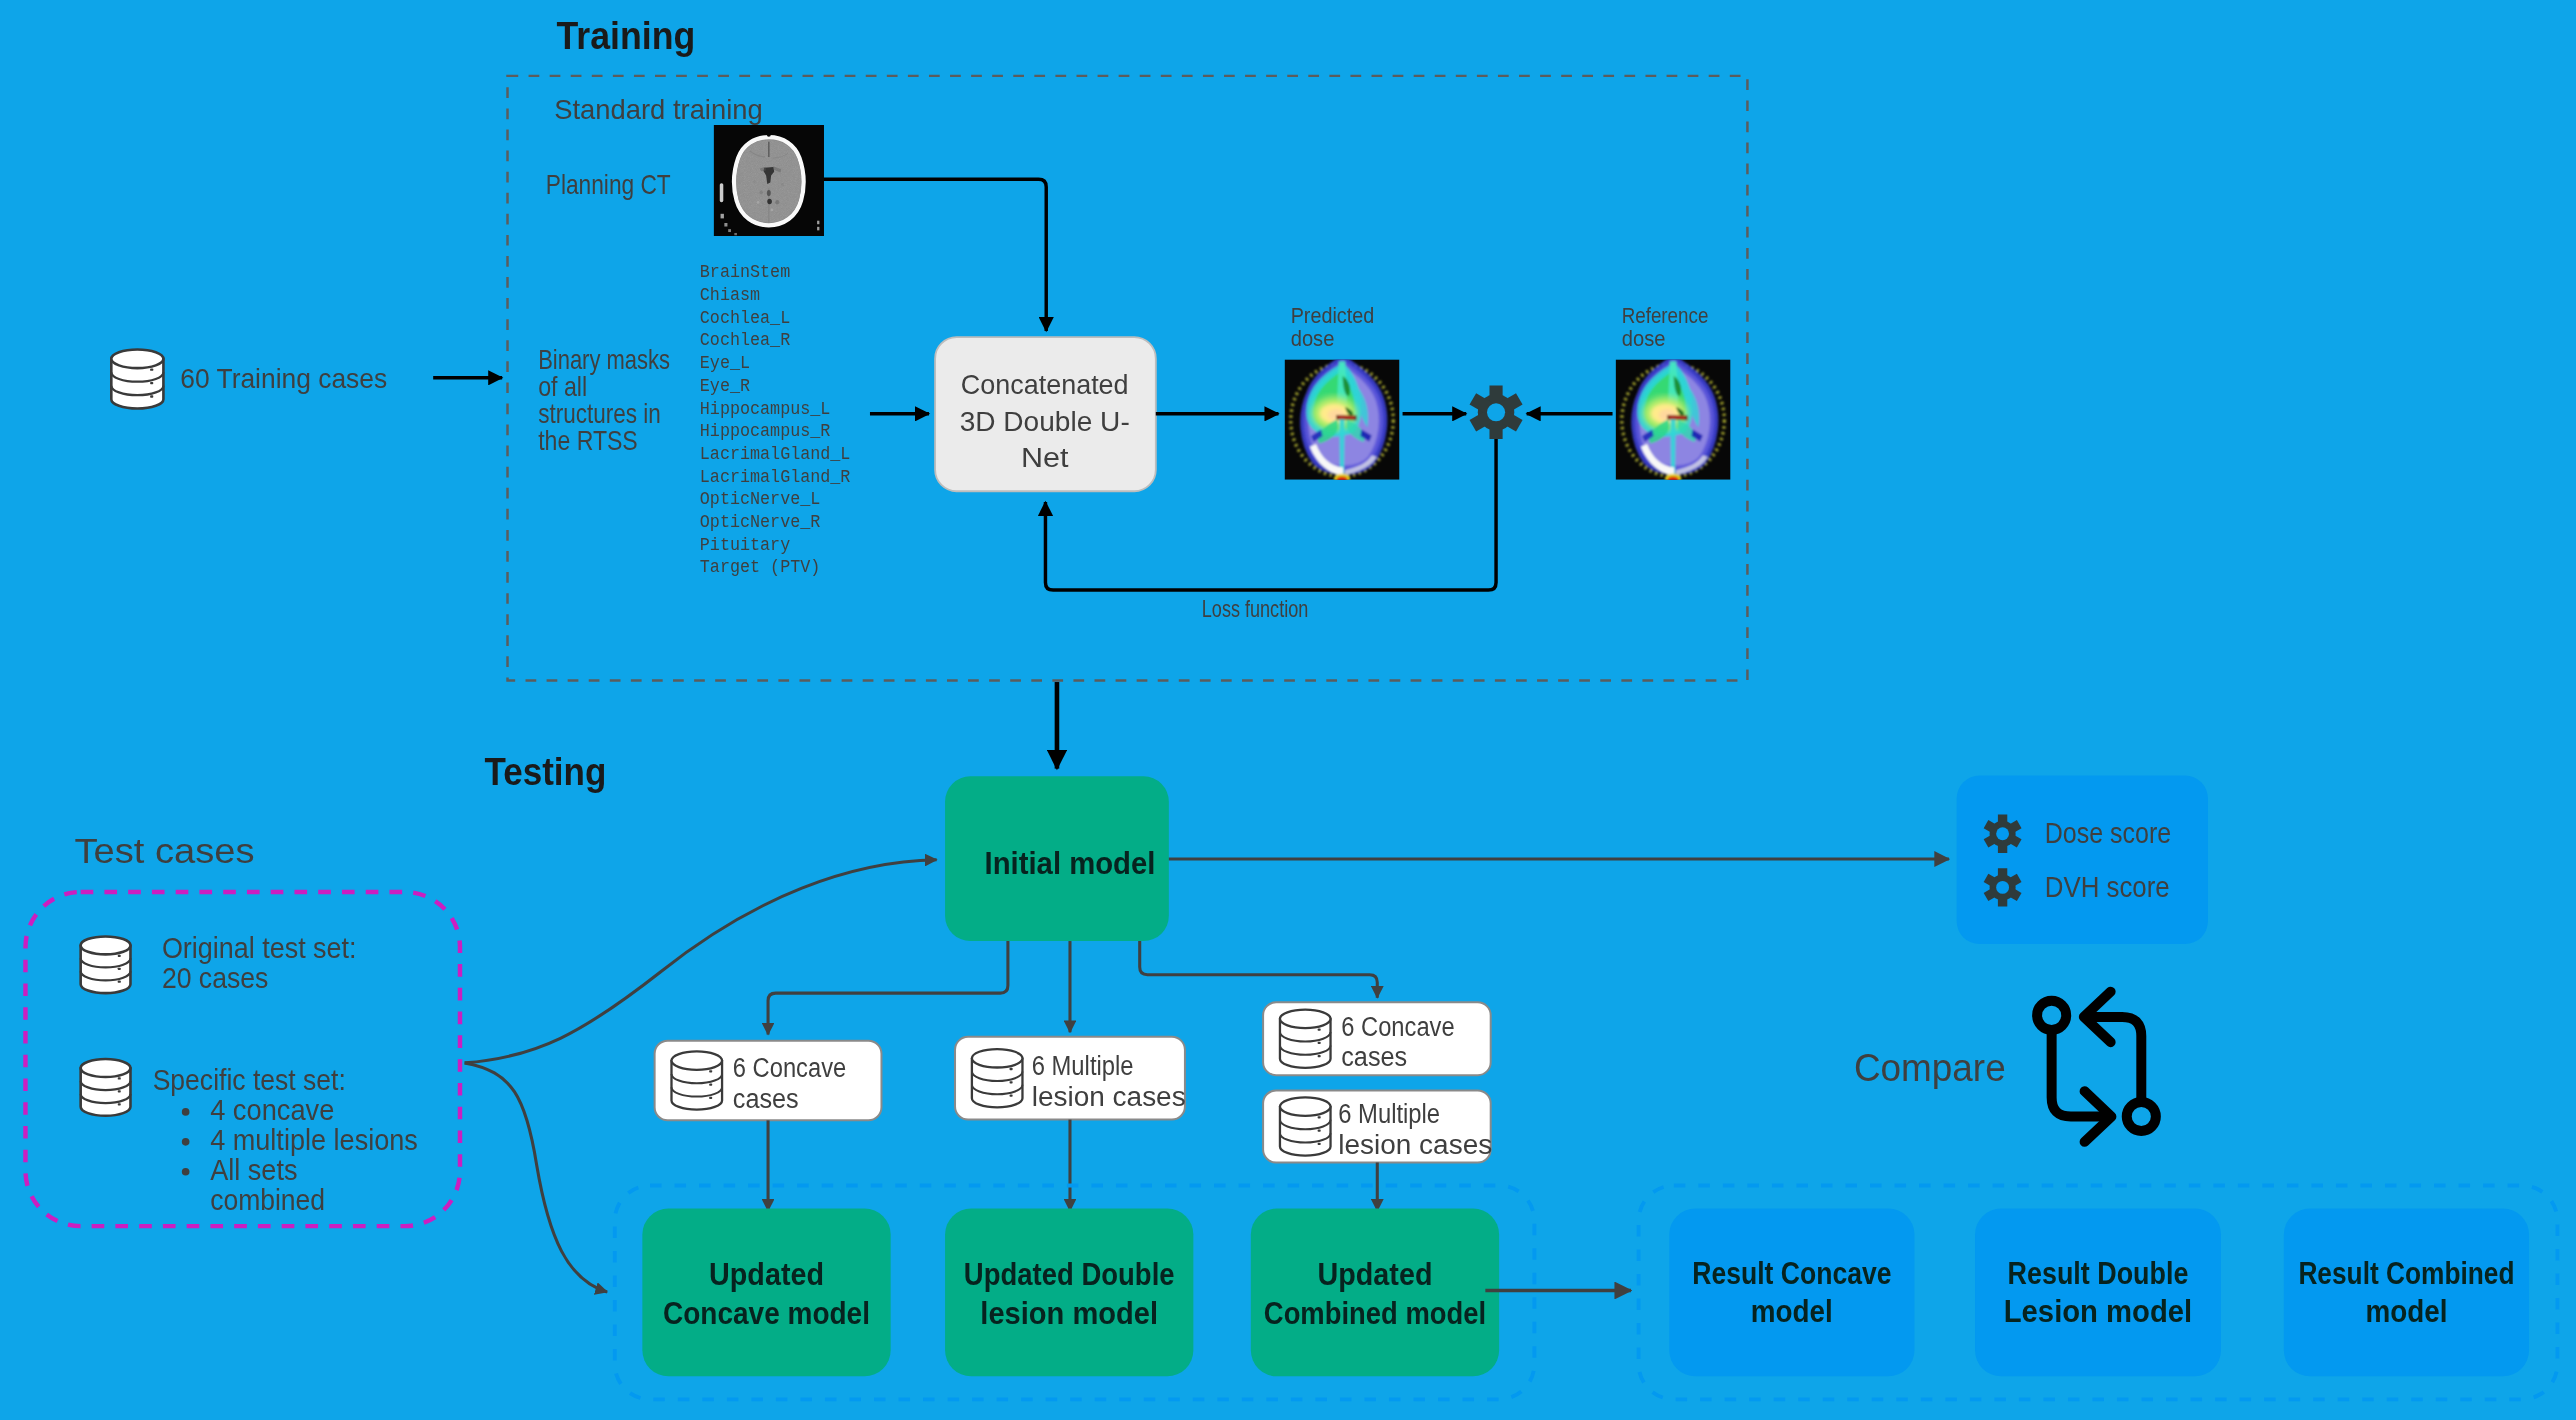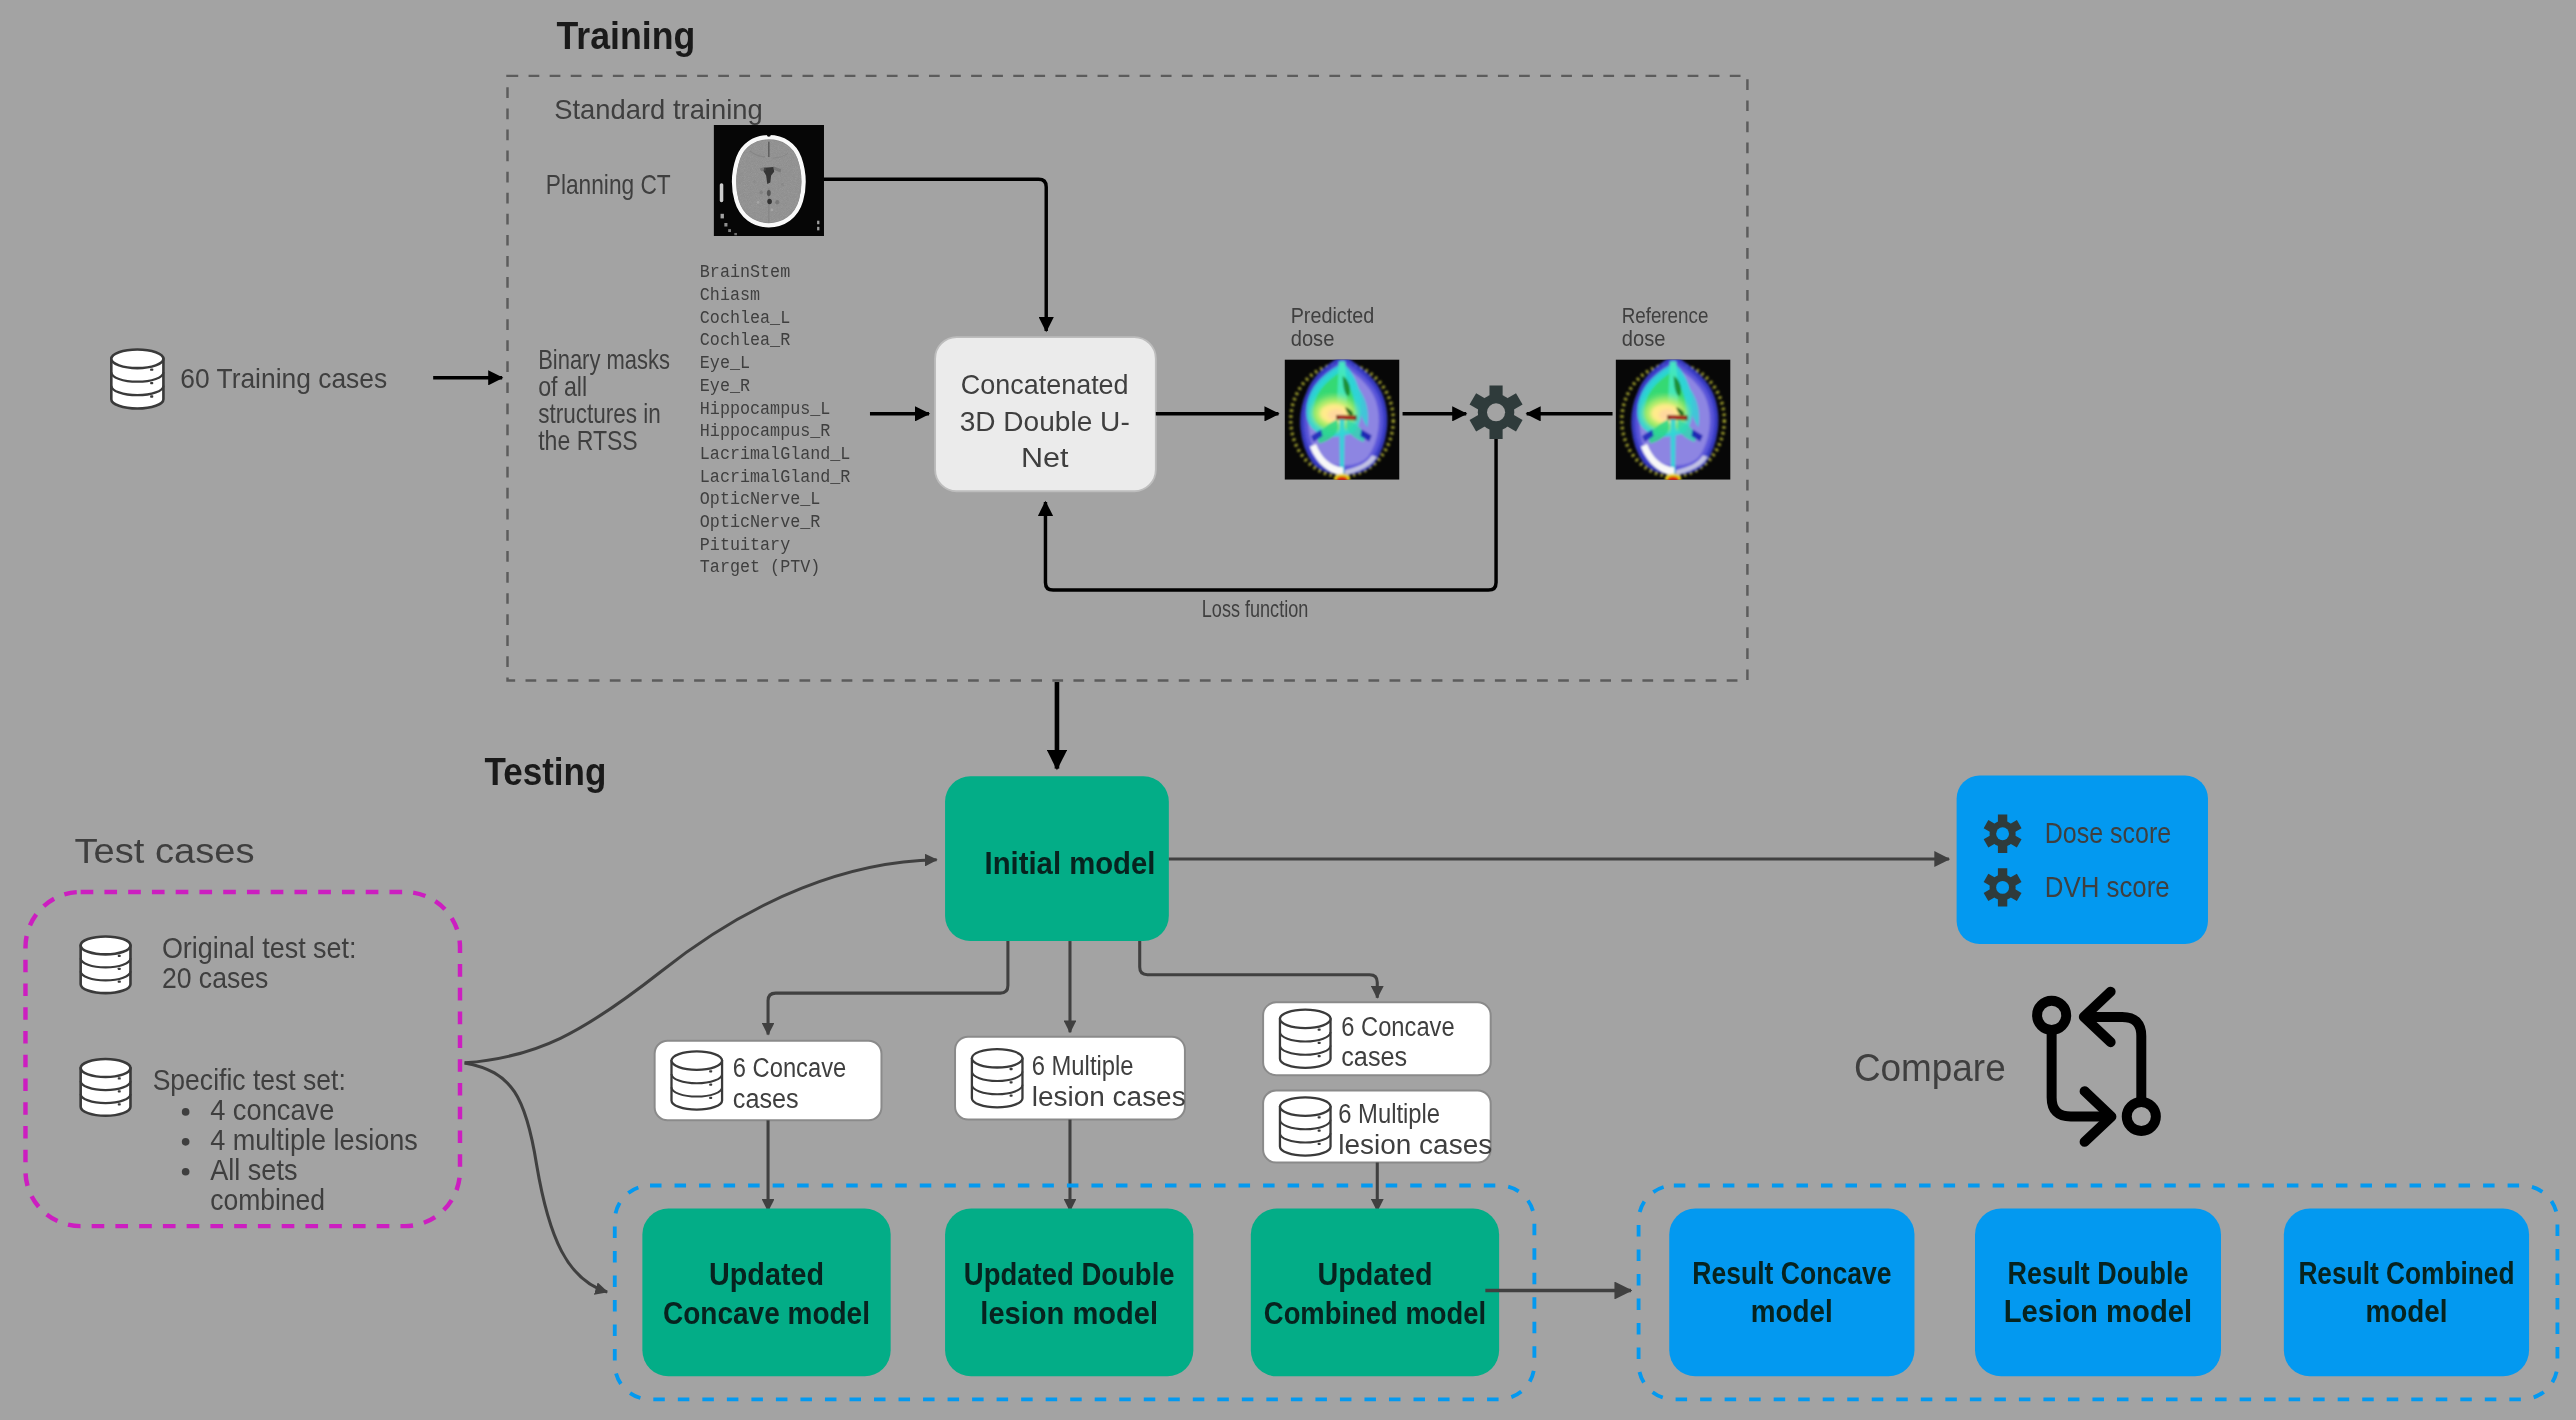--- a/index.html
+++ b/index.html
@@ -1,17 +1,17 @@
 <!DOCTYPE html>
 <html style="font-size:12.3px"><head>
 <meta charset="utf-8">
 <style>
   html,body{margin:0;padding:0;background:#ffffff;}
   body{width:2576px;height:1420px;overflow:hidden;font-family:"Liberation Sans",sans-serif;}
-  #stage{position:relative;width:2576px;height:1420px;background:#a3a3a3;text-decoration:underline;}
+  #stage{position:relative;width:2576px;height:1420px;background:#0ea5e9;text-decoration:underline;}
   svg.layer{position:absolute;left:0;top:0;width:2576px;height:1420px;display:block;}
   .tx{font-family:"Liberation Sans",sans-serif;fill:#3f3f3f;}
   .mono{font-family:"Liberation Mono","DejaVu Sans Mono",monospace;}
   .hd{font-weight:bold;fill:#1a1a1a;}
   .boldlbl{fill:#07231f;}
 </style>
 </head>
 <body>
 
 <div id="stage">

